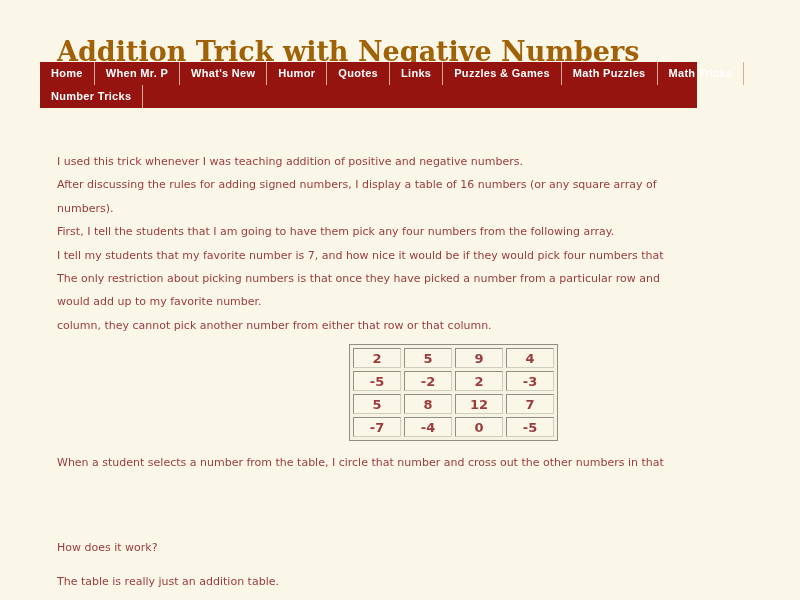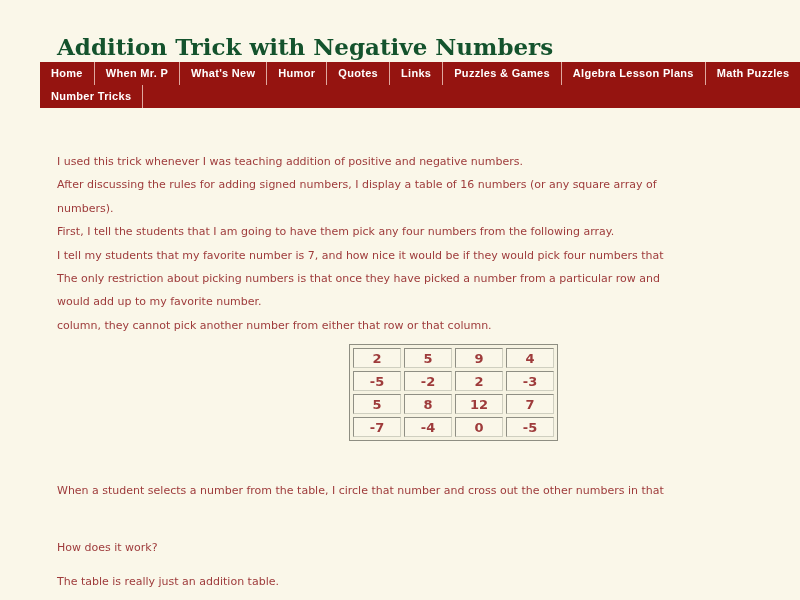--- a/index.html
+++ b/index.html
@@ -9,29 +9,29 @@
     position: relative;
     background: #FAF7E9;
     font-family: "DejaVu Sans", sans-serif;
   }
 
   .page-title {
     position: absolute;
     left: 57px; top: 18px;
     font-family: "DejaVu Serif", serif;
     font-weight: bold;
-    font-size: 23px;
-    color: #14532d;
+    font-size: 27px;
+    color: #a16207;
     white-space: nowrap;
   }
 
   .navbar {
     position: absolute;
     left: 40px; top: 62px;
-    width: 760px;
+    width: 657px;
     background: #951410;
   }
   .nav-row {
     display: flex;
     height: 23px;
   }
   .nav-item {
     padding: 0 11px;
     line-height: 23px;
     font-family: "Liberation Sans", sans-serif;
@@ -46,21 +46,21 @@
 
   .textline {
     height: 23.4px;
     line-height: 23.4px;
     font-size: 11px;
     color: #9E3B3B;
     white-space: pre;
   }
   .block { position: absolute; left: 57px; }
   #intro-block { top: 150px; }
-  #after-table-block { top: 451px; margin-top: 28px; }
+  #after-table-block { top: 451px; }
   #question-block { top: 536px; }
   #explain-block { top: 570px; }
 
   .number-table {
     position: absolute;
     left: 349px; top: 344px;
     border-collapse: separate;
     border-spacing: 3px;
     border: 1px solid #8E8E82;
     background: #F6F3E2;
@@ -85,21 +85,20 @@
 
 <div class="navbar">
   <div class="nav-row">
     <span class="nav-item">Home</span>
     <span class="nav-item">When Mr. P</span>
     <span class="nav-item">What's New</span>
     <span class="nav-item">Humor</span>
     <span class="nav-item">Quotes</span>
     <span class="nav-item">Links</span>
     <span class="nav-item">Puzzles &amp; Games</span>
-    <span class="nav-item">Algebra Lesson Plans</span>
     <span class="nav-item">Math Puzzles</span>
     <span class="nav-item">Math Tricks</span>
   </div>
   <div class="nav-row">
     <span class="nav-item">Number Tricks</span>
   </div>
 </div>
 
 <div class="block" id="intro-block">
   <div class="textline">I used this trick whenever I was teaching addition of positive and negative numbers.</div>

